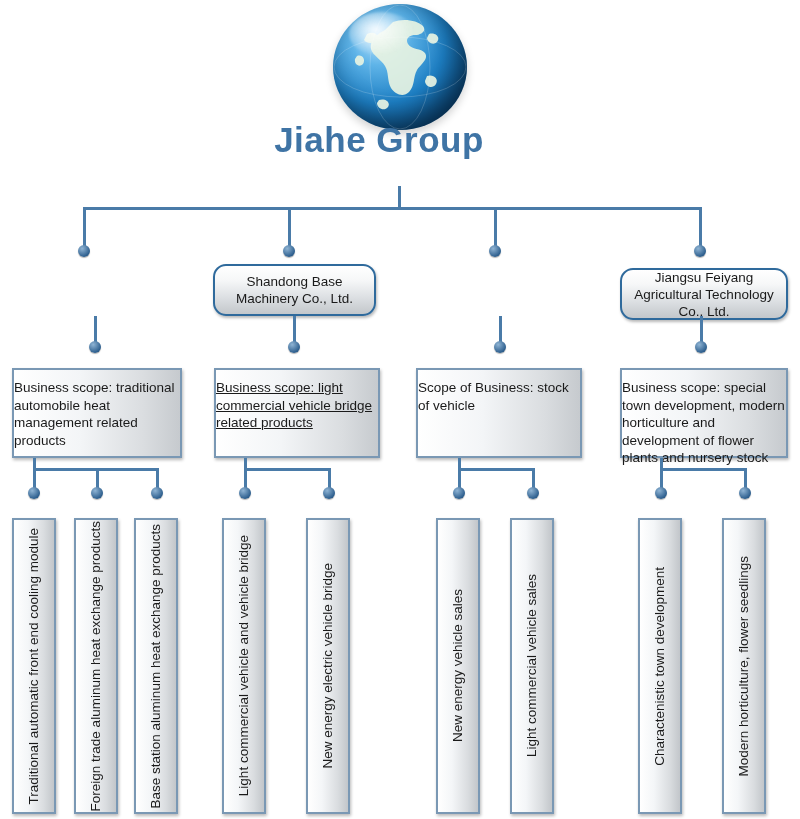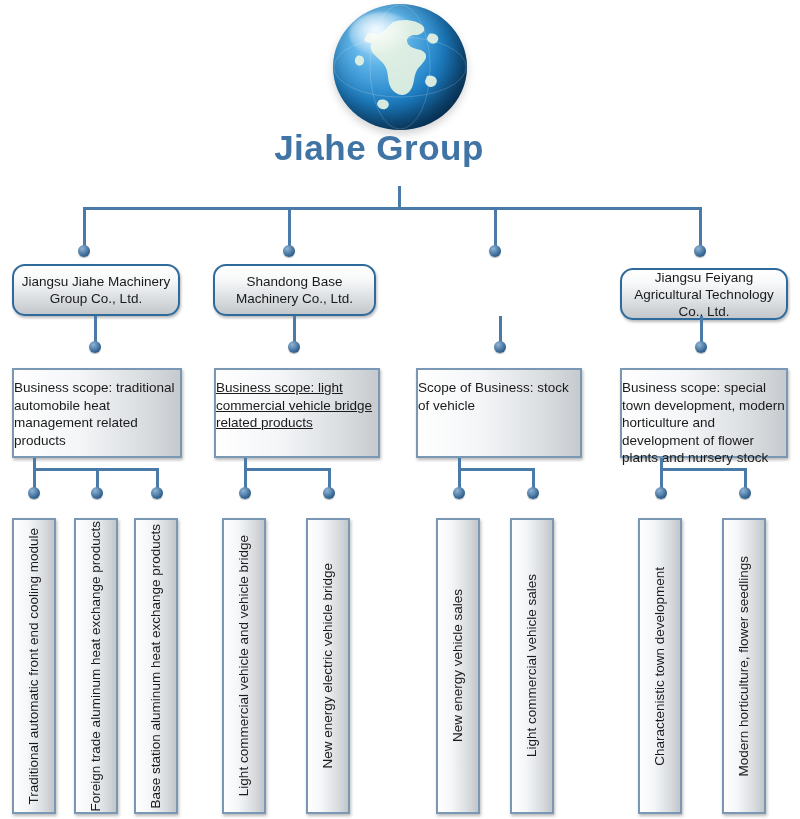--- a/index.html
+++ b/index.html
@@ -49,21 +49,21 @@
     height: 44px;
     border-radius: 50%;
     background: radial-gradient(ellipse at 40% 40%, rgba(255,255,255,.85), rgba(255,255,255,0) 70%);
     filter: blur(1px);
   }
 
   
   .title {
     position: absolute;
     left: 0;
-    top: 128px;
+    top: 120px;
     width: 758px;
     text-align: center;
     font-size: 35px;
     font-weight: bold;
     color: #3f74a5;
     letter-spacing: .5px;
   }
 
   
   .line {
@@ -170,23 +170,20 @@
 
   <div class="line vline" style="left:83px; top:207px; height:43px;"></div>
   <div class="dot" style="left:78px; top:245px;"></div>
   <div class="line vline" style="left:288px; top:207px; height:43px;"></div>
   <div class="dot" style="left:283px; top:245px;"></div>
   <div class="line vline" style="left:494px; top:207px; height:43px;"></div>
   <div class="dot" style="left:489px; top:245px;"></div>
   <div class="line vline" style="left:699px; top:207px; height:43px;"></div>
   <div class="dot" style="left:694px; top:245px;"></div>
 
-  <div class="box lvl1" style="left:12px; top:264px; width:168px; height:52px;">
-    <span>Jiangsu Jiahe Machinery Group Co., Ltd.</span>
-  </div>
   <div class="box lvl1" style="left:213px; top:264px; width:163px; height:52px;">
     <span>Shandong Base Machinery Co., Ltd.</span>
   </div>
   <div class="box lvl1" style="left:620px; top:268px; width:168px; height:52px;">
     <span>Jiangsu Feiyang Agricultural Technology Co., Ltd.</span>
   </div>
 
   <div class="line vline" style="left:94px; top:316px; height:30px;"></div>
   <div class="dot" style="left:89px; top:341px;"></div>
   <div class="line vline" style="left:293px; top:316px; height:30px;"></div>

